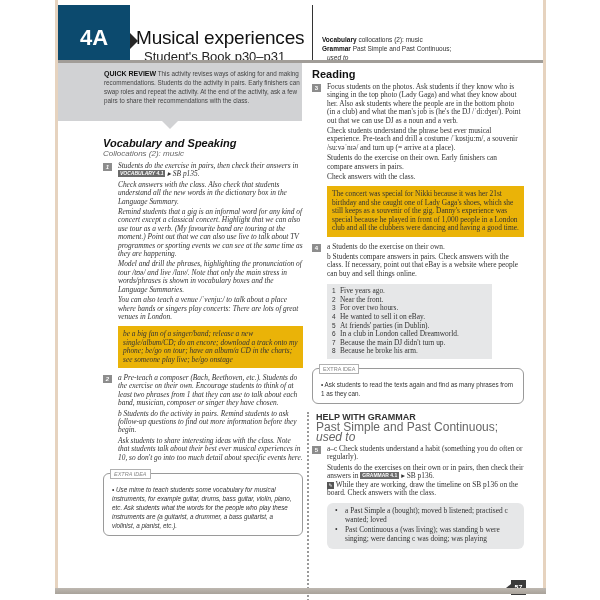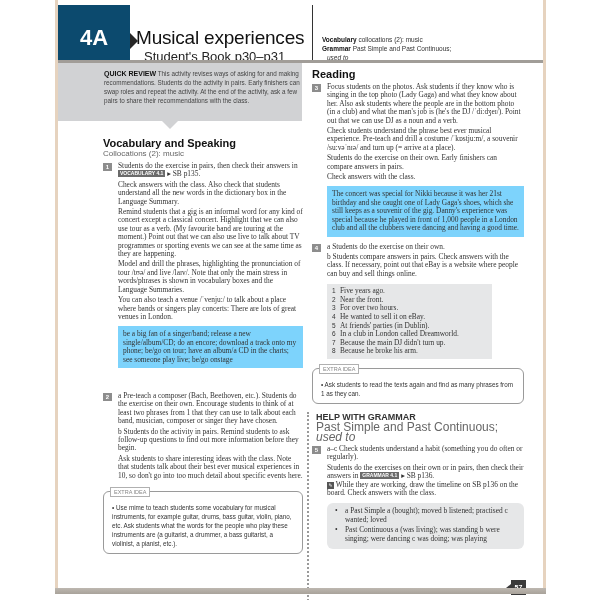--- a/index.html
+++ b/index.html
@@ -15,30 +15,30 @@
   .subtitle { position:absolute; left:86px; top:44px; font-family:"Liberation Sans", sans-serif; font-size:13px; color:#222; white-space:nowrap; }
   .hdr-div { position:absolute; left:254px; top:0; width:1px; height:55px; background:#333; }
   .hdr-info { position:absolute; left:264px; top:30px; font-family:"Liberation Sans", sans-serif; font-size:6.5px; line-height:9px; color:#333; white-space:nowrap; }
   .hdr-info b { font-weight:bold; color:#111; }
   .hdr-info i { font-style:italic; }
   .grayband { position:absolute; left:58px; top:60px; width:485px; height:3px; background:#a19d98; }
   .left-top { position:absolute; left:58px; top:63px; width:244px; height:58px; background:#d1d2d4; }
   .qr-arrow { position:absolute; left:162px; top:121px; width:0; height:0; border-left:8px solid transparent; border-right:8px solid transparent; border-top:8px solid #d1d2d4; }
   .qr { position:absolute; left:104px; top:69px; width:196px; font-family:"Liberation Sans", sans-serif; font-size:6.3px; line-height:9px; color:#444; }
   .qr b { color:#111; font-size:7px; }
-  .col-l { position:absolute; left:103px; top:137px; width:200px; }
+  .col-l { position:absolute; left:103px; top:137px; width:200px;font-style:italic; }
   .col-r { position:absolute; left:312px; top:68px; width:212px; }
   h2 { font-family:"Liberation Sans", sans-serif; font-weight:bold; font-size:11px; margin:0; color:#111; line-height:12px; }
   .h2sub { font-family:"Liberation Sans", sans-serif; font-size:8px; color:#666; line-height:10px; }
   .ex { position:relative; padding-left:15px; margin-top:3px; }
   .num { position:absolute; left:0; top:1px; width:9px; height:8px; background:#8d8d8d; color:#fff; font-family:"Liberation Sans", sans-serif; font-size:6px; font-weight:bold; text-align:center; line-height:8px; }
   p { margin:0; font-size:7.4px; line-height:8.4px; color:#333; }
   p + p { margin-top:2px; }
   .badge { display:inline-block; background:#6a6a6a; color:#fff; font-family:"Liberation Sans", sans-serif; font-size:5px; font-weight:bold; padding:0 2px; line-height:7px; vertical-align:1px; }
-  .graybox { background:#7dd3fc; padding:4px 5px; margin-top:5px; }
+  .graybox { background:#eab308; padding:4px 5px; margin-top:5px; }
   .graybox p { color:#333; }
   .extra { position:relative; border:1px solid #9a9a9a; border-radius:6px; padding:11px 6px 5px 8px; margin-top:11px; margin-left:0; }
   .extra-tag { position:absolute; left:6px; top:-5px; background:#fff; border:1px solid #b0b0b0; font-family:"Liberation Sans", sans-serif; font-size:5.5px; color:#888; padding:1px 3px; line-height:6px; }
   .extra p { font-family:"Liberation Sans", sans-serif; font-size:6.3px; line-height:9px; color:#333; }
   .answers { list-style:none; padding:3px 5px; margin:6px 0 0 0; background:#e6e7e8; width:155px; }
   .answers li { font-size:7.4px; line-height:8.6px; color:#333; }
   .answers .n { display:inline-block; width:8px; font-family:"Liberation Sans", sans-serif; font-size:6.5px; }
   .hwg { position:relative; margin-top:8px; padding-left:4px; }
   .dots { position:absolute; left:-5px; top:0; bottom:-60px; border-left:2px dotted #9a9a9a; }
   .hwg h3 { font-family:"Liberation Sans", sans-serif; font-weight:bold; font-size:9px; margin:0; color:#333; line-height:10px; }
@@ -87,21 +87,21 @@
     <p><span>Students do the exercise in pairs, then check their answers in</span> <span class="badge">VOCABULARY 4.1</span> ▸ <span>SB p135.</span></p>
     <p>Check answers with the class. Also check that students understand all the new words in the dictionary box in the Language Summary.</p>
     <p>Remind students that a gig is an informal word for any kind of concert except a classical concert. Highlight that we can also use tour as a verb. (My favourite band are touring at the moment.) Point out that we can also use live to talk about TV programmes or sporting events we can see at the same time as they are happening.</p>
     <p>Model and drill the phrases, highlighting the pronunciation of tour /tʊə/ and live /laɪv/. Note that only the main stress in words/phrases is shown in vocabulary boxes and the Language Summaries.</p>
     <p>You can also teach a venue /ˈvenjuː/ to talk about a place where bands or singers play concerts: There are lots of great venues in London.</p>
     <div class="graybox">
       <p>be a big fan of a singer/band; release a new single/album/CD; do an encore; download a track onto my phone; be/go on tour; have an album/a CD in the charts; see someone play live; be/go onstage</p>
     </div>
   </div>
 
-  <div class="ex" style="margin-top:24px">
+  <div class="ex" style="margin-top:6px">
     <span class="num">2</span>
     <p>a  Pre-teach a composer (Bach, Beethoven, etc.). Students do the exercise on their own. Encourage students to think of at least two phrases from 1 that they can use to talk about each band, musician, composer or singer they have chosen.</p>
     <p>b  Students do the activity in pairs. Remind students to ask follow-up questions to find out more information before they begin.</p>
     <p>Ask students to share interesting ideas with the class. Note that students talk about their best ever musical experiences in 10, so don't go into too much detail about specific events here.</p>
   </div>
 
   <div class="extra">
     <span class="extra-tag">EXTRA IDEA</span>
     <p>• <span>Use mime to teach students some vocabulary for musical instruments, for example guitar, drums, bass guitar, violin, piano, etc. Ask students what the words for the people who play these instruments are (a guitarist, a drummer, a bass guitarist, a violinist, a pianist, etc.).</span></p>
   </div>

